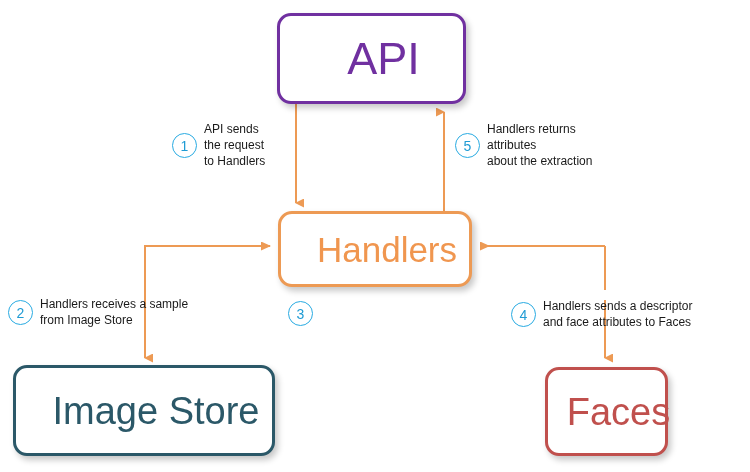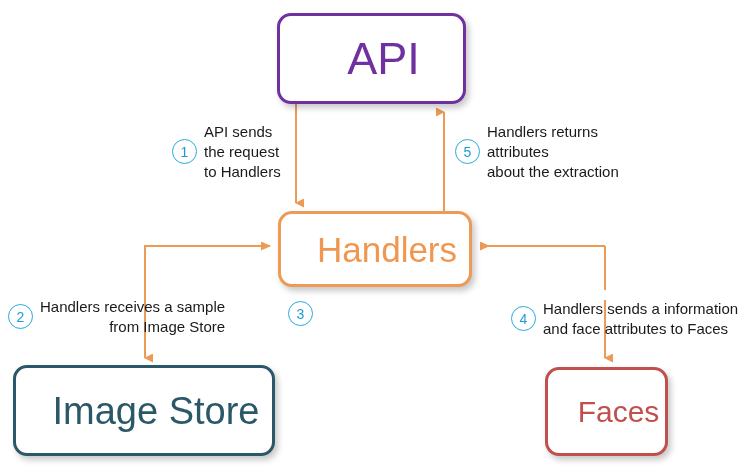--- a/index.html
+++ b/index.html
@@ -80,21 +80,21 @@
   #node-faces {
     left: 545px;
     top: 367px;
     width: 123px;
     height: 89px;
     border: 3px solid #C0504D;
     border-radius: 14px;
   }
   #node-faces .node-label {
     color: #C0504D;
-    font-size: 30px;
+    font-size: 38px;
     font-weight: 400;
   }
 
   
   #arrow-layer {
     position: absolute;
     left: 0;
     top: 0;
     width: 750px;
     height: 472px;
@@ -117,33 +117,33 @@
     color: #1F9BD4;
     font-size: 14px;
     display: flex;
     align-items: center;
     justify-content: center;
     background: #ffffff;
     box-sizing: border-box;
   }
   .step-text {
     color: #1A1A1A;
-    font-size: 15px;
+    font-size: 12px;
     line-height: 1.32;
     white-space: pre-line;
   }
 
   #step-1 { left: 172px; top: 122px; align-items: center; }
   #step-1 .step-text { text-align: left; }
 
   #step-5 { left: 455px; top: 122px; align-items: center; }
   #step-5 .step-text { text-align: left; }
 
   #step-2 { left: 8px; top: 297px; align-items: center; }
-  #step-2 .step-text { text-align: right; }
+  #step-2 .step-text { text-align: left; }
 
   #step-3 { left: 288px; top: 301px; align-items: center; }
   #step-3 .step-text { text-align: center; }
 
   #step-4 { left: 511px; top: 299px; align-items: center; }
   #step-4 .step-text { text-align: left; }
 </style>
 </head>
 <body>
 
@@ -220,17 +220,17 @@
     <span class="step-text">Handlers receives a sample
 from Image Store</span>
   </div>
 
   <div class="step" id="step-3">
     <span class="step-badge">3</span>
   </div>
 
   <div class="step" id="step-4">
     <span class="step-badge">4</span>
-    <span class="step-text">Handlers sends a information
+    <span class="step-text">Handlers sends a descriptor
 and face attributes to Faces</span>
   </div>
 
 </div>
 
 </body></html>

